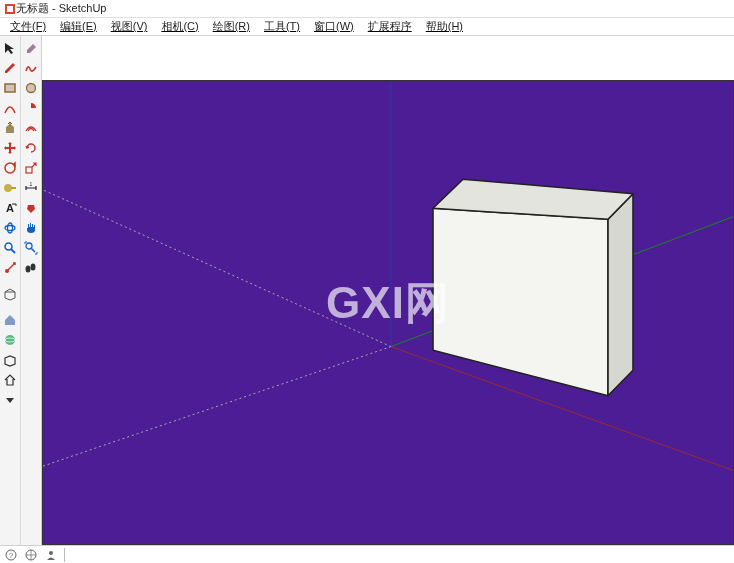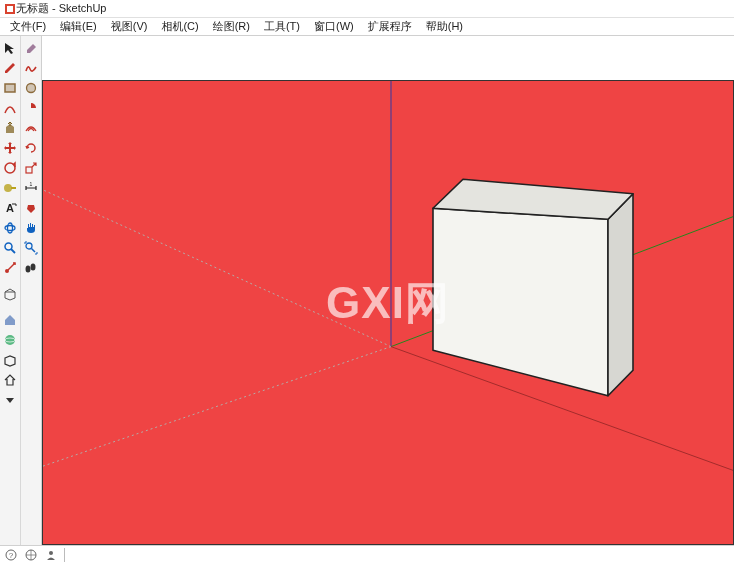--- a/index.html
+++ b/index.html
@@ -25,20 +25,21 @@
   display: inline-flex; align-items: center; justify-content: center;
 }
 .titlebar .title { font-size: 11px; color: #222; }
 .menubar {
   height: 18px;
   display: flex;
   align-items: center;
   padding: 0 4px;
   gap: 2px;
   border-bottom: 1px solid #d0d0d0;
+  text-decoration: underline;
 }
 .menubar .menu-item {
   padding: 1px 6px;
   font-size: 11px;
   color: #222;
   cursor: default;
 }
 .main {
   flex: 1;
   display: flex;
@@ -58,21 +59,21 @@
 .tool-btn {
   width: 19px; height: 19px;
   display: flex; align-items: center; justify-content: center;
   cursor: pointer;
   margin-bottom: 1px;
 }
 .tool-sep { height: 6px; width: 100%; }
 .viewport {
   flex: 1;
   position: relative;
-  background: #ef4444;
+  background: #4c1d95;
   border: 1px solid #333;
   overflow: hidden;
   margin-top: 44px;
 }
 .viewport svg { position: absolute; inset: 0; width: 100%; height: 100%; }
 .watermark {
   position: absolute;
   left: 50%; top: 48%;
   transform: translate(-50%, -50%);
   color: rgba(255,255,255,0.65);

